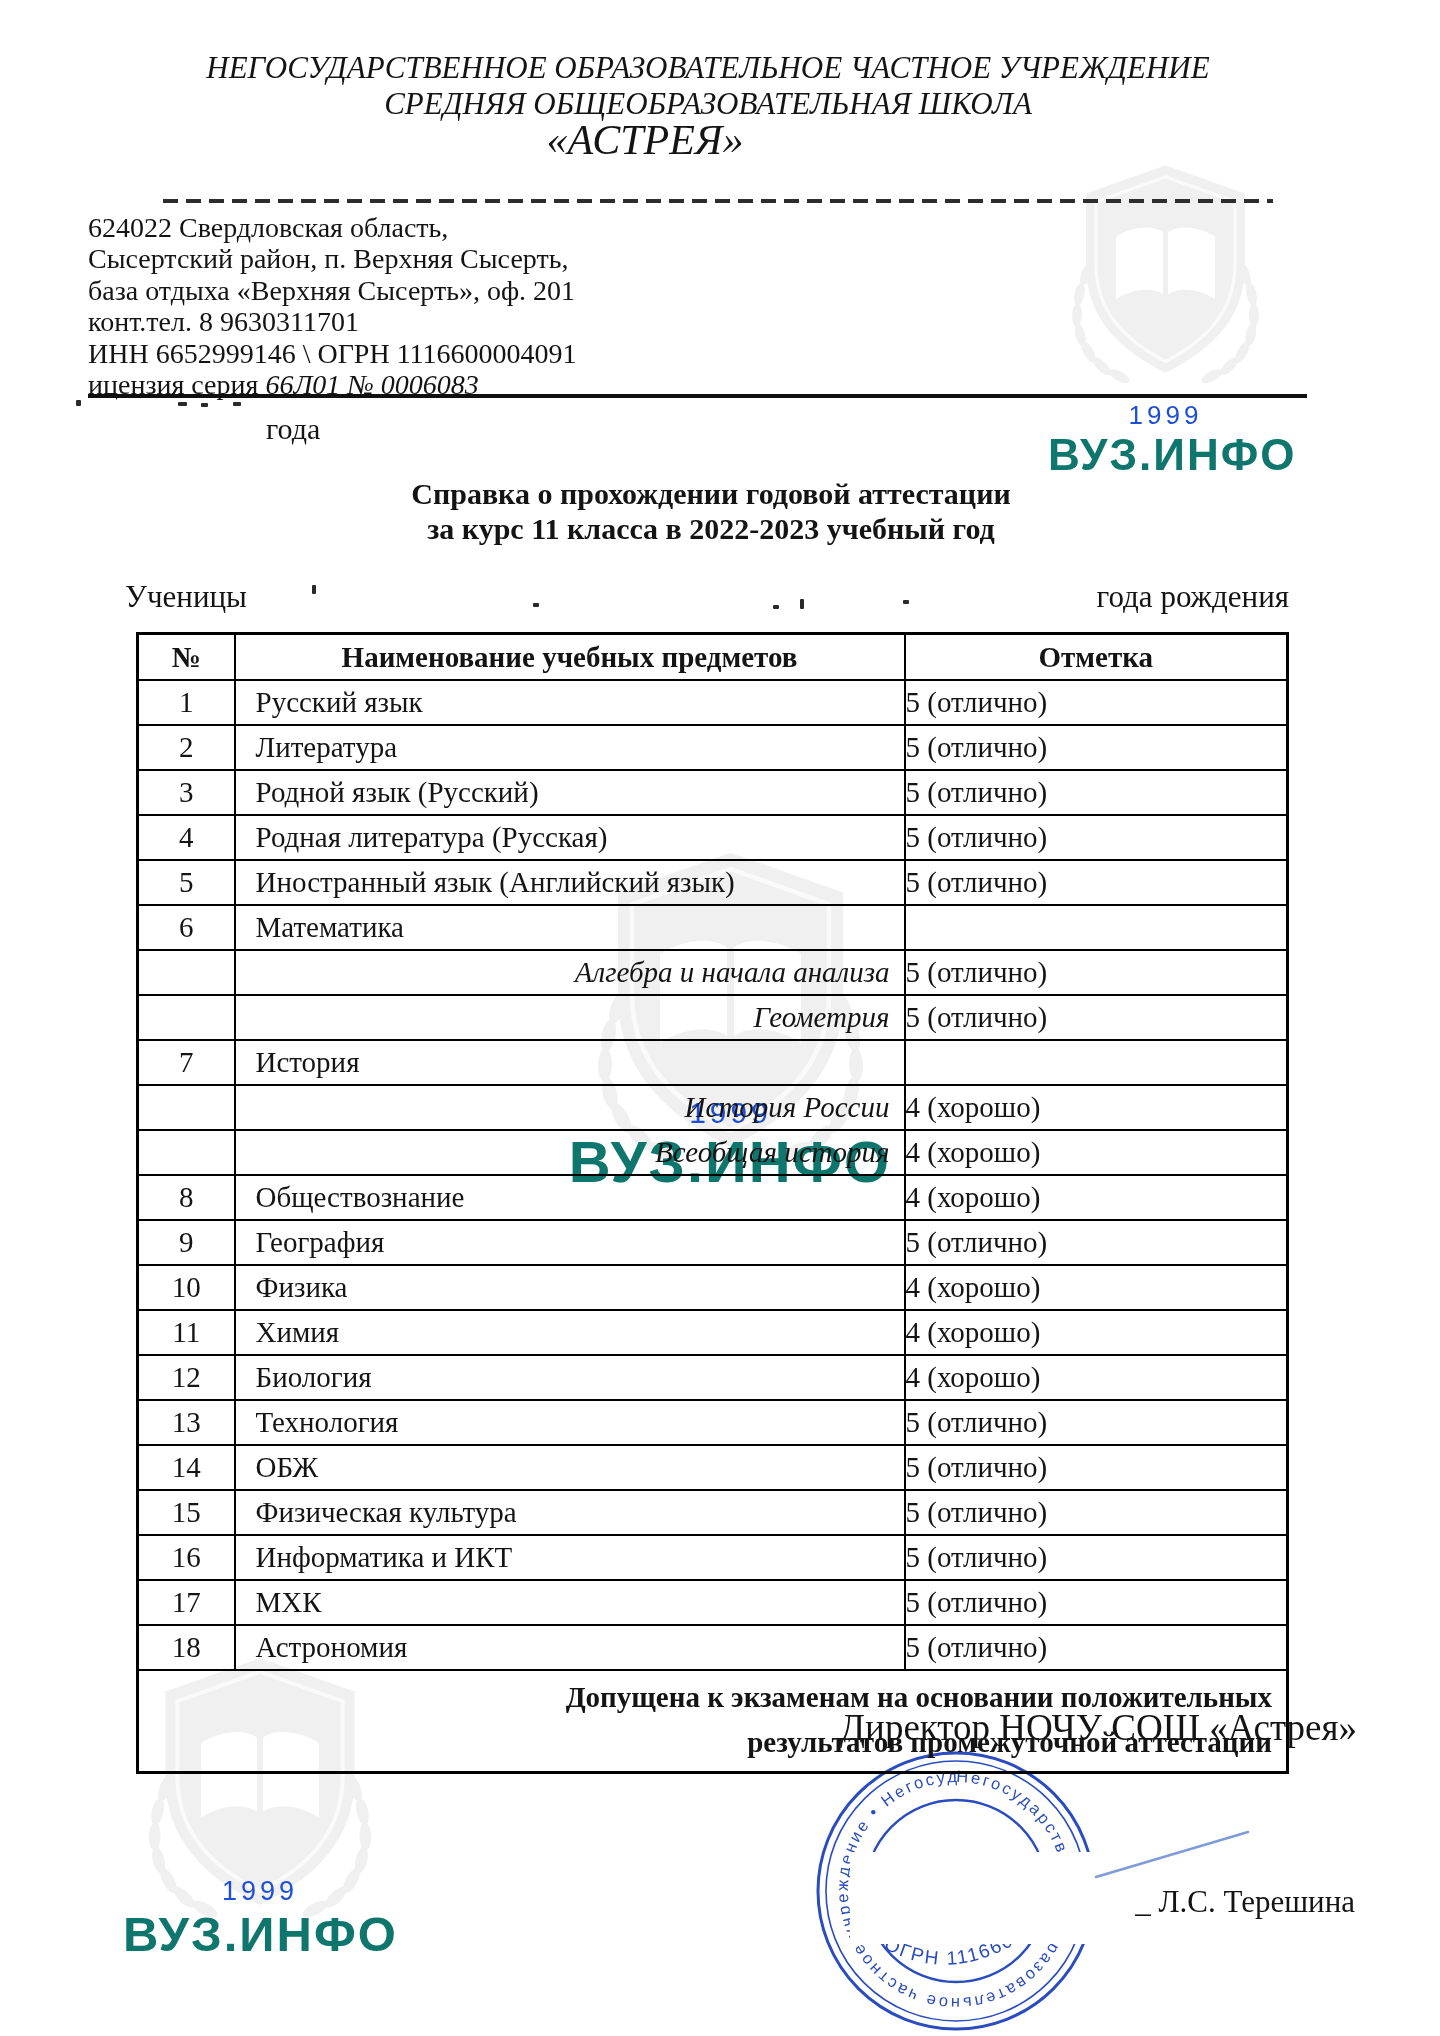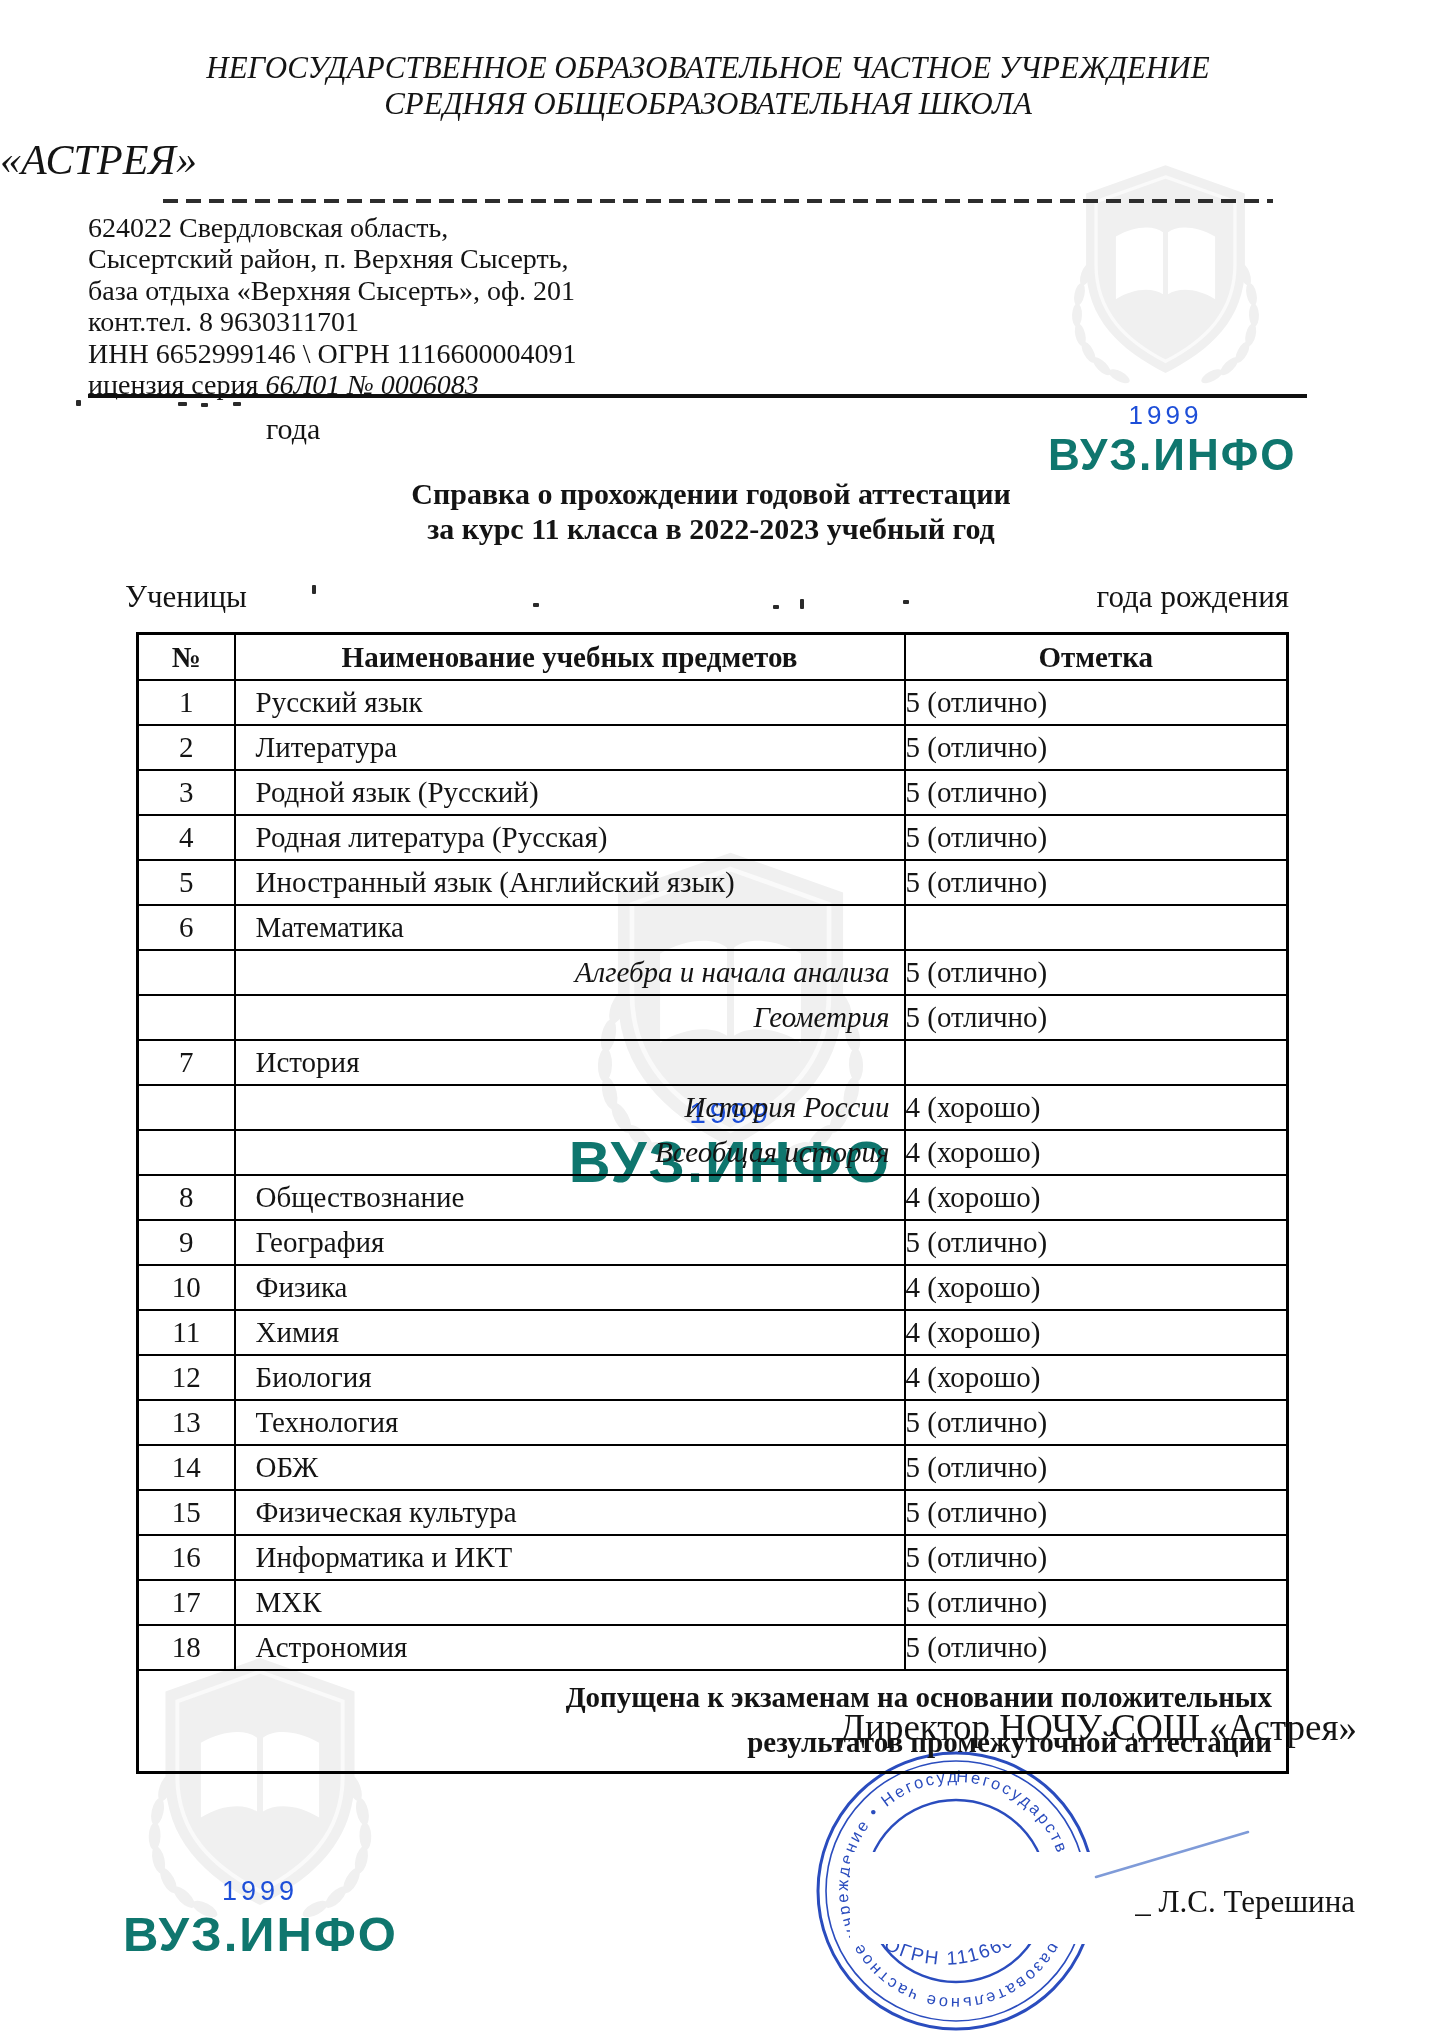--- a/index.html
+++ b/index.html
@@ -5,21 +5,21 @@
   html,body{margin:0;padding:0;background:#ffffff;}
   .page{
     position:relative;width:1440px;height:2036px;background:#ffffff;overflow:hidden;
     font-family:"Liberation Serif","DejaVu Serif",serif;color:#141414;
   }
   .abs{position:absolute;}
   
   .lh-line{left:0;width:1416px;text-align:center;font-style:italic;font-size:31px;white-space:nowrap;}
   .lh-1{top:50px;}
   .lh-2{top:86px;}
-  .lh-school{top:116px;left:0;width:1290px;text-align:left;font-style:italic;font-size:42px;font-weight:500;margin-top:20px;}
+  .lh-school{top:116px;left:0;width:1290px;text-align:center;font-style:italic;font-size:42px;font-weight:500;}
   .dash-line{
     top:199px;left:163px;width:1110px;height:4px;z-index:2;
     background:repeating-linear-gradient(90deg,#2d2d2d 0 15px,transparent 15px 23px);
   }
   .addr{left:88px;font-size:28px;line-height:31px;white-space:nowrap;z-index:2;}
   .a1{top:212px}.a2{top:243px}.a3{top:275px}.a4{top:306px}.a5{top:338px}.a6{top:369px}
   .lic-num{font-style:italic;}
   .rule-solid{top:394px;left:88px;width:1219px;height:4px;background:#101010;z-index:2;}
   .date-frag{top:412px;left:266px;font-size:30px;z-index:2;}
   .speck{position:absolute;background:#2a2a2a;z-index:2;border-radius:1px;}

